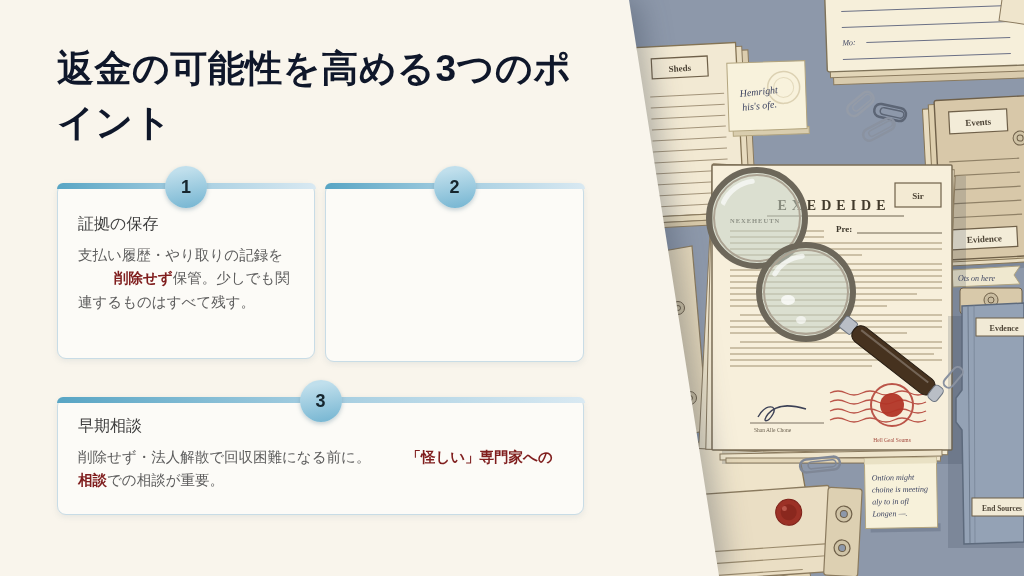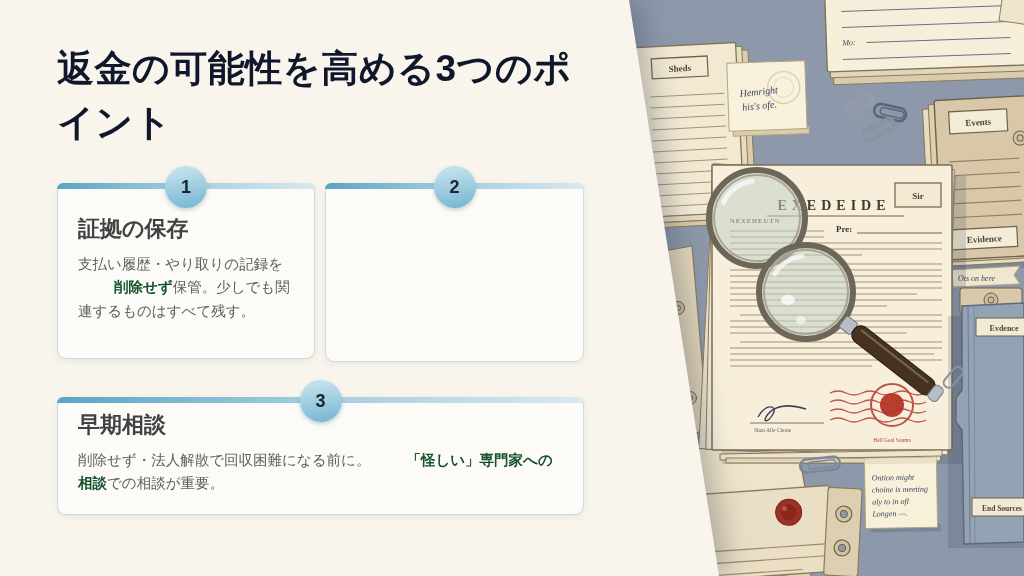--- a/index.html
+++ b/index.html
@@ -19,24 +19,24 @@
   .card3{left:57px;top:397px;width:525px;height:116px;}
   .card-bar{position:absolute;top:-1.5px;left:-1.5px;right:-1.5px;height:6px;
             border-radius:9px 9px 0 0;
             background:linear-gradient(90deg,#58a5c4,#9ecade 45%,#d9e9f2 100%);}
   .badge{position:absolute;top:-18px;left:50%;transform:translateX(-50%);
          width:42px;height:42px;border-radius:50%;
          background:linear-gradient(170deg,#c0dfec 15%,#7cb9d4 90%);
          display:flex;align-items:center;justify-content:center;
          font-size:18px;font-weight:700;color:#16262e;
          box-shadow:0 2px 4px rgba(90,125,145,.35);z-index:2;}
-  .card-title{margin:30px 20px 9px;font-size:22px;font-weight:700;color:#414141;}
-  .card3 .card-title{margin-top:12px;}
+  .card-title{margin:30px 20px 9px;font-size:16px;font-weight:400;color:#414141;}
+  .card3 .card-title{margin-top:18px;}
   .card-body{margin:0 20px;font-size:14.5px;line-height:1.62;color:#5d5d5d;}
-  .card-body b{color:#14532d;padding-left:36px;}
+  .card-body b{color:#7f1d1d;padding-left:36px;}
   svg text{font-family:"Liberation Serif",serif;}
   .hand{font-style:italic;fill:#3d4461;}
 </style>
 </head>
 <body>
 
 <div class="stage">
 
   <svg class="illustration" viewBox="0 0 1024 576" width="1024" height="576">
     <rect width="1024" height="576" fill="#8d98aa"></rect>

